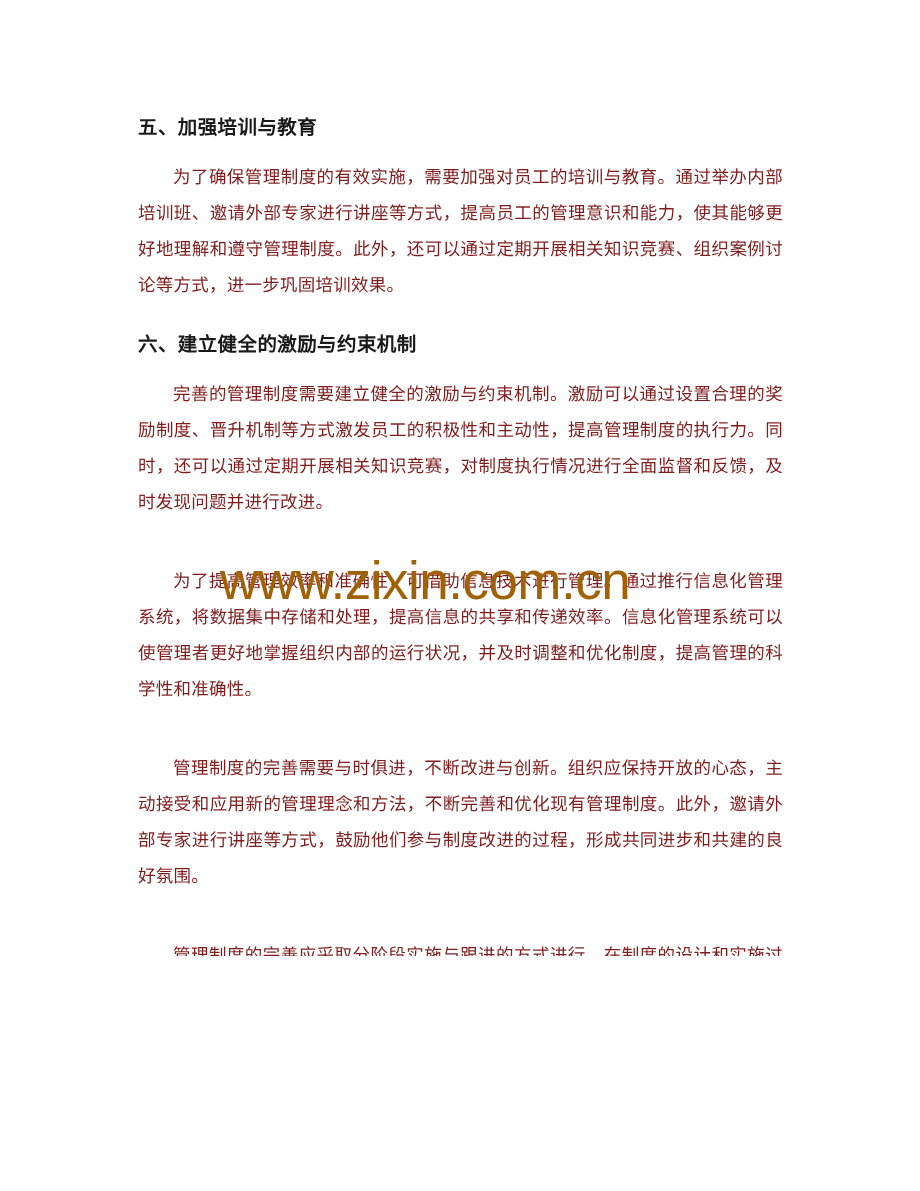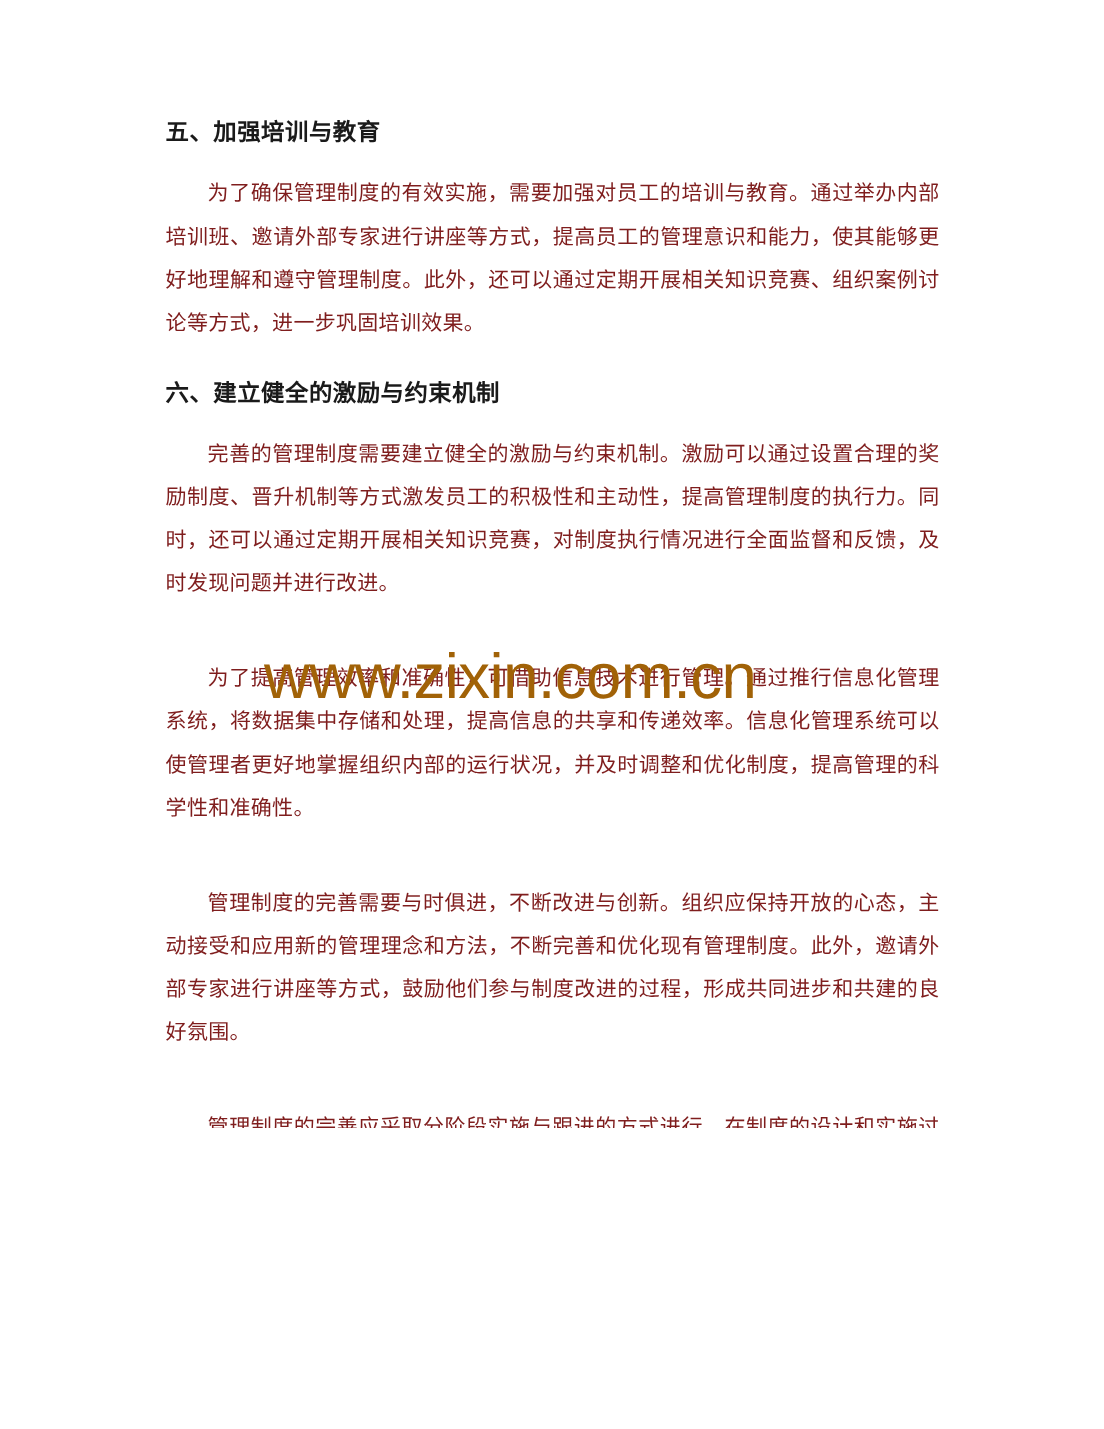--- a/index.html
+++ b/index.html
@@ -6,21 +6,21 @@
   html, body {
     margin: 0;
     padding: 0;
     background: #ffffff;
   }
 
   .page {
     position: relative;
     width: 920px;
     height: 940px;
-    margin: 0 auto;
+    margin: 16px auto;
     background: #ffffff;
     overflow: hidden;
     box-sizing: border-box;
   }
 
   .content {
     position: absolute;
     left: 138px;
     top: 96px;
     width: 645px;

